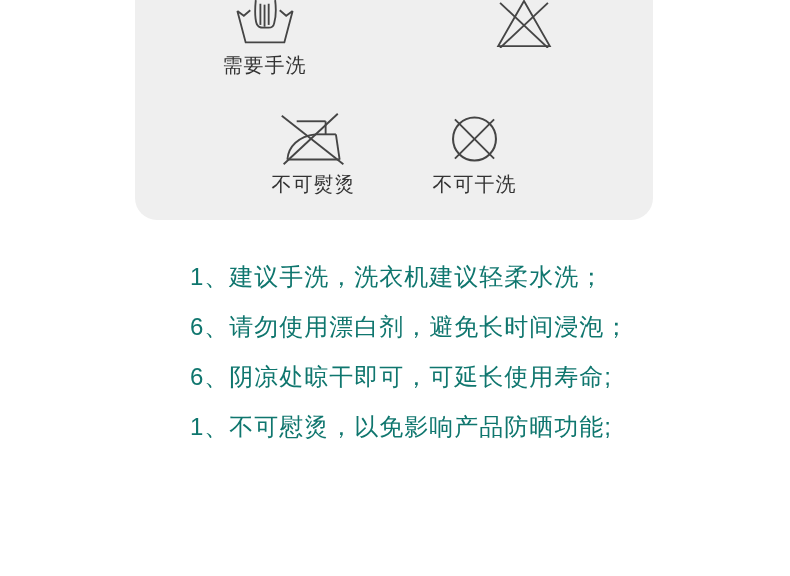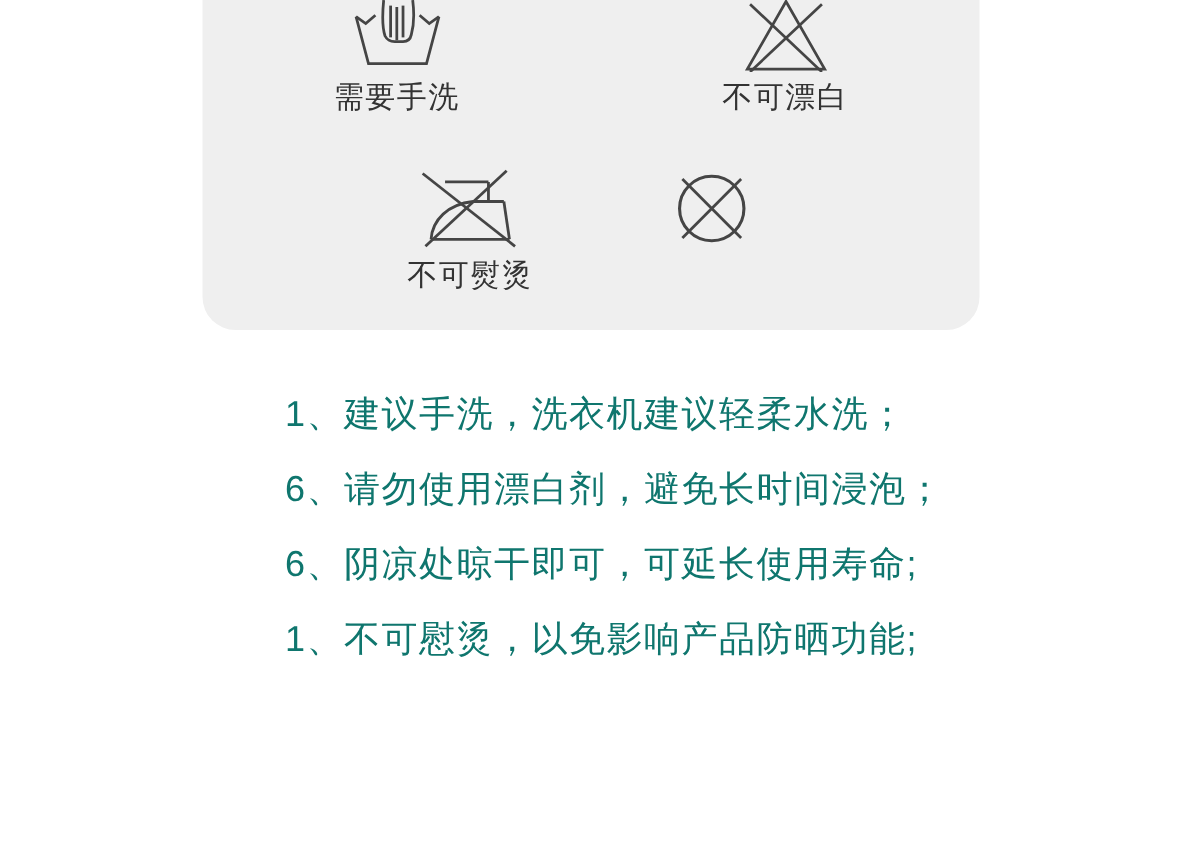--- a/index.html
+++ b/index.html
@@ -85,21 +85,20 @@
         </svg>
         <div class="symbol-label">需要手洗</div>
       </div>
 
       <div class="symbol-cell">
         <svg width="70" height="48" viewBox="0 0 76 52">
           <path d="M38 1 L10 50 L66 50 Z"></path>
           <path d="M12 3 L64 52"></path>
           <path d="M64 3 L12 52"></path>
         </svg>
-        <div class="symbol-label">不可漂白</div>
       </div>
 
 
     </div>
 
     <div class="symbol-row2">
 
       <div class="symbol-cell">
         <svg width="71" height="56" viewBox="0 0 76 60">
           <path d="M20 11 L51 11"></path>
@@ -113,20 +112,21 @@
         </svg>
         <div class="symbol-label">不可熨烫</div>
       </div>
 
       <div class="symbol-cell">
         <svg width="71" height="56" viewBox="0 0 76 60">
           <circle cx="38" cy="30" r="23" stroke-width="2.2"></circle>
           <path d="M17 9 L59 51"></path>
           <path d="M59 9 L17 51"></path>
         </svg>
+        <div class="symbol-label">不可干洗</div>
       </div>
 
     </div>
 
   </div>
 
   <div class="instructions">
     <div class="instruction-line">1、建议手洗，洗衣机建议轻柔水洗；</div>
     <div class="instruction-line">6、请勿使用漂白剂，避免长时间浸泡；</div>
     <div class="instruction-line">6、阴凉处晾干即可，可延长使用寿命;</div>

